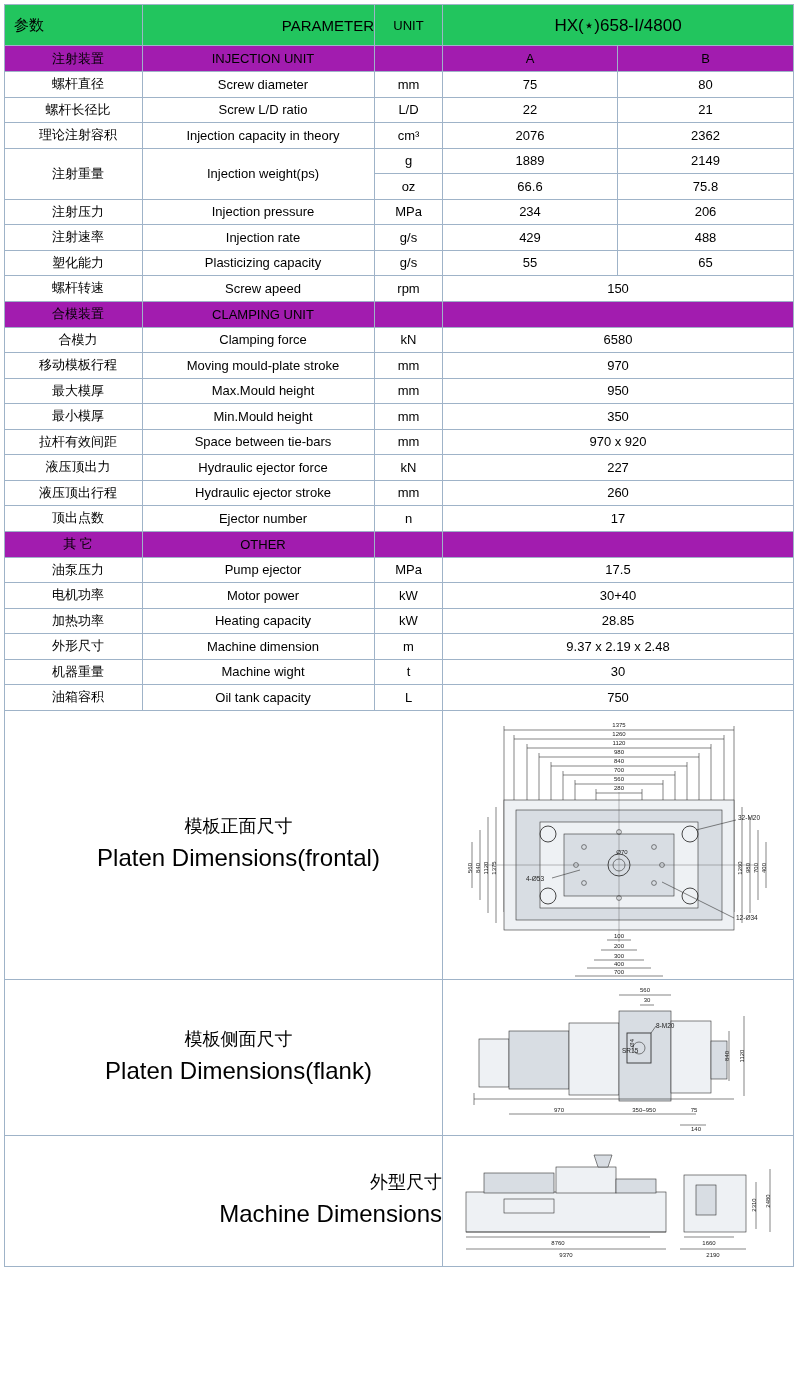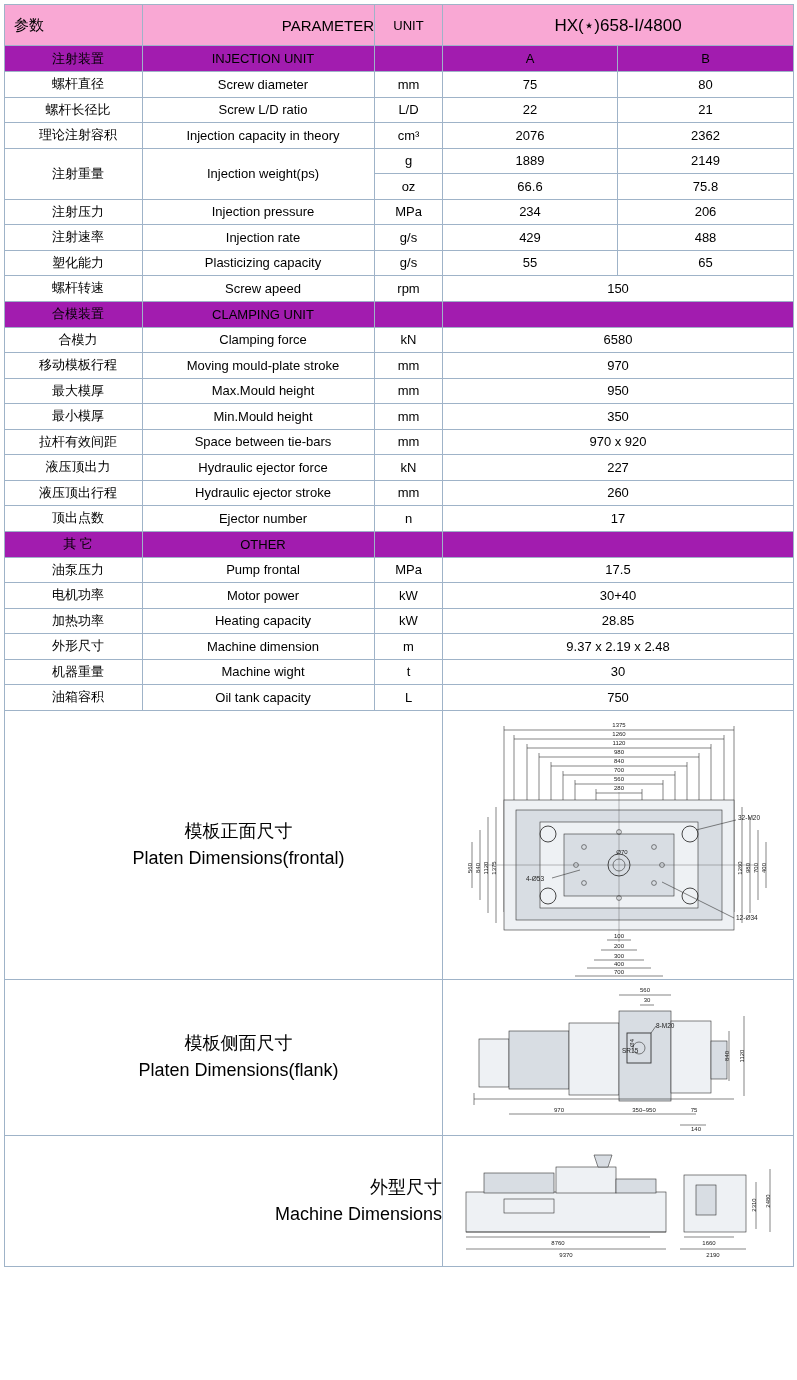--- a/index.html
+++ b/index.html
@@ -34,21 +34,21 @@
     font-size: 13px;
   }
   
   col.c-cn { width: 138px; }
   col.c-en { width: 232px; }
   col.c-unit { width: 68px; }
   col.c-a { width: 175px; }
   col.c-b { width: 176px; }
 
   .row-head td {
-    background: #f9a8d4;
+    background: #22c55e;
     height: 40px;
     font-size: 17px;
     font-weight: bold;
     border: 1px solid #9fb3c8;
   }
   .row-head td.cn {
     text-align: left;
     padding-left: 10px;
     font-size: 15px;
   }
@@ -86,21 +86,21 @@
   }
 
   
   .draw-label {
     text-align: left;
     padding-left: 30px !important;
     font-size: 18px;
     line-height: 1.5;
   }
   .draw-label .cn-t { display: block; font-size: 18px; }
-  .draw-label .en-t { display: block; font-size: 18px; }
+  .draw-label .en-t { display: block; font-size: 24px; }
   .draw-cell {
     padding: 0 !important;
     background: #ffffff;
   }
   .draw-box {
     width: 100%;
     position: relative;
   }
   svg { display: block; margin: 0 auto; }
   .dl { stroke: #333; stroke-width: 0.6; fill: none; }
@@ -259,21 +259,21 @@
 
     <tr class="section">
       <td class="cn">其  它</td>
       <td class="en">OTHER</td>
       <td></td>
       <td colspan="2"></td>
     </tr>
 
     <tr class="data">
       <td class="cn">油泵压力</td>
-      <td class="en">Pump frontal</td>
+      <td class="en">Pump ejector</td>
       <td class="unit">MPa</td>
       <td class="val" colspan="2">17.5</td>
     </tr>
     <tr class="data">
       <td class="cn">电机功率</td>
       <td class="en">Motor power</td>
       <td class="unit">kW</td>
       <td class="val" colspan="2">30+40</td>
     </tr>
     <tr class="data">

